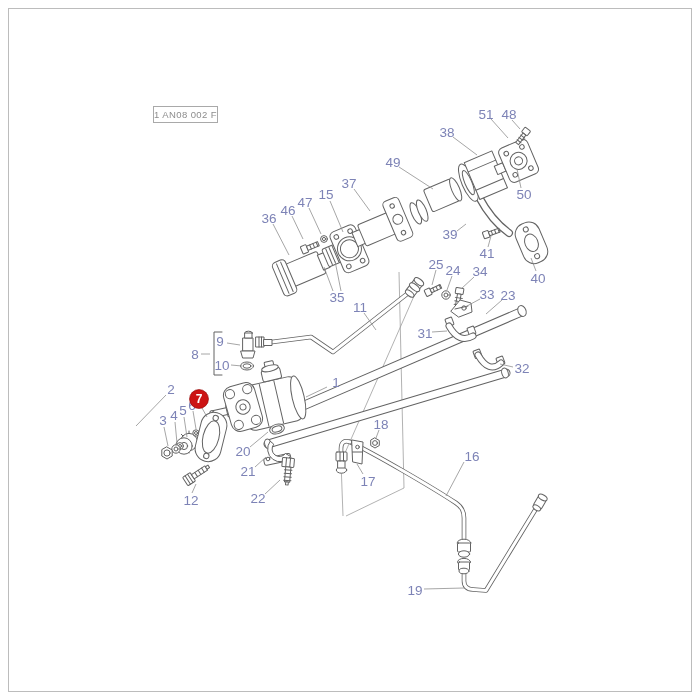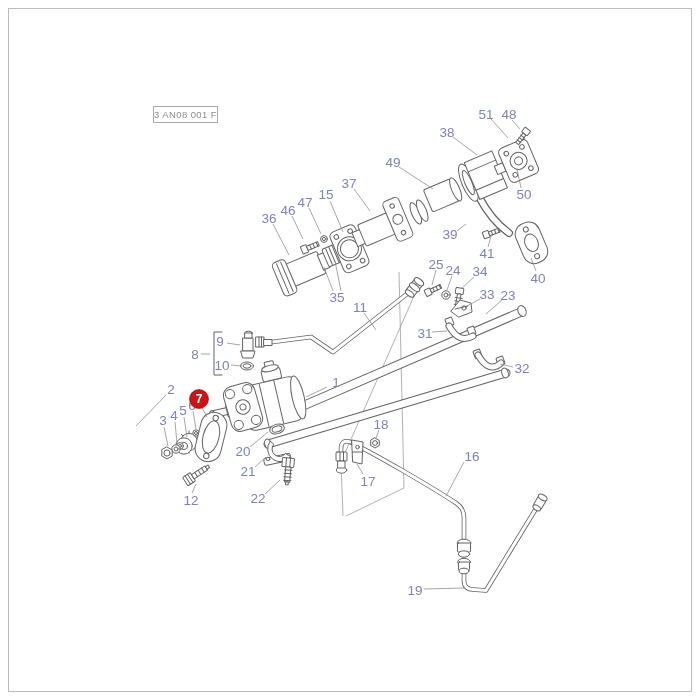--- a/index.html
+++ b/index.html
@@ -16,21 +16,21 @@
   .pi{fill:none;stroke:#ffffff;stroke-linejoin:round;stroke-linecap:round;}
   .cons{fill:none;stroke:#9e9e9e;stroke-width:0.8;}
   .leader{stroke:#8f8f8f;stroke-width:0.8;}
   .callout{font-size:13.5px;}
 </style>
 </head>
 <body>
 
 <div class="page">
   <div class="frame"></div>
-  <div class="codebox">3 AN08 001 F</div>
+  <div class="codebox">1 AN08 002 F</div>
 
   <svg id="diagram" width="700" height="700" viewBox="0 0 700 700">
 
     <g>
       <polyline class="cons" points="414,296 341,462 343,516"></polyline>
       <polyline class="cons" points="399,272 404,488 346,516"></polyline>
     </g>
 
     <g>
       <path class="po" stroke-width="4.6" d="M272 342 L311 337 L333 352 L407 294 L411 288"></path>

